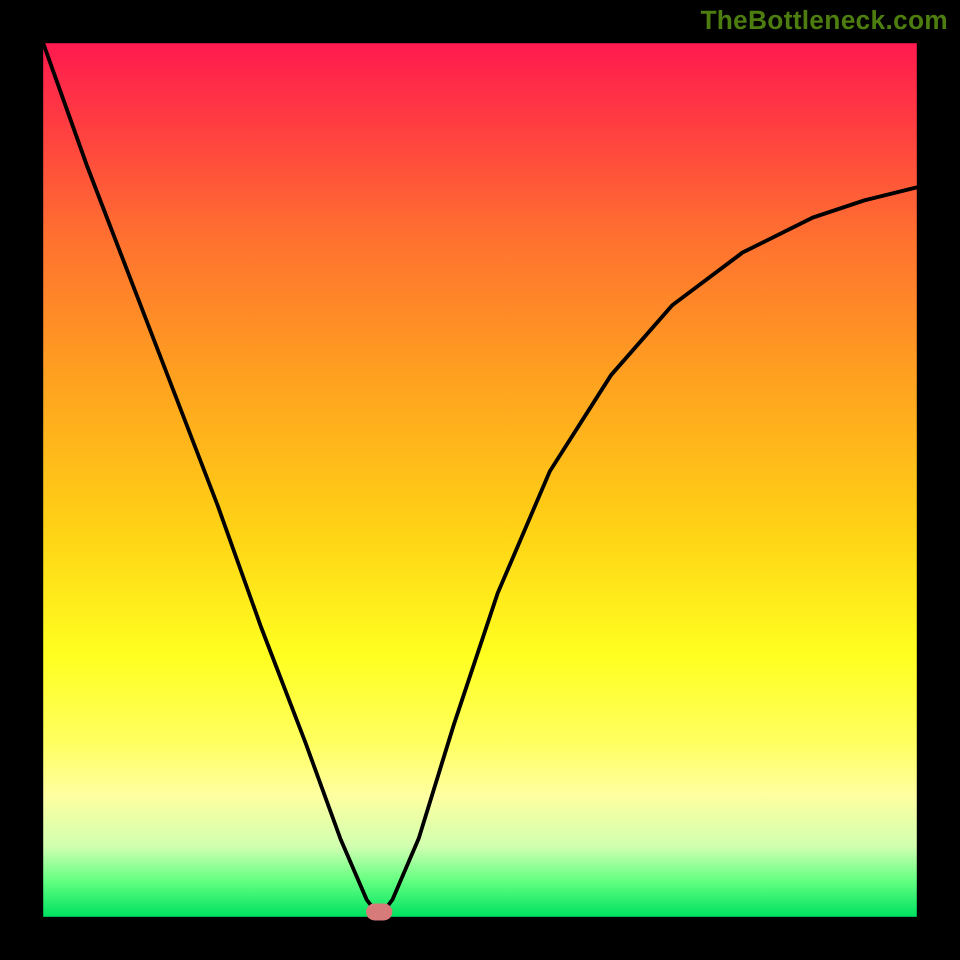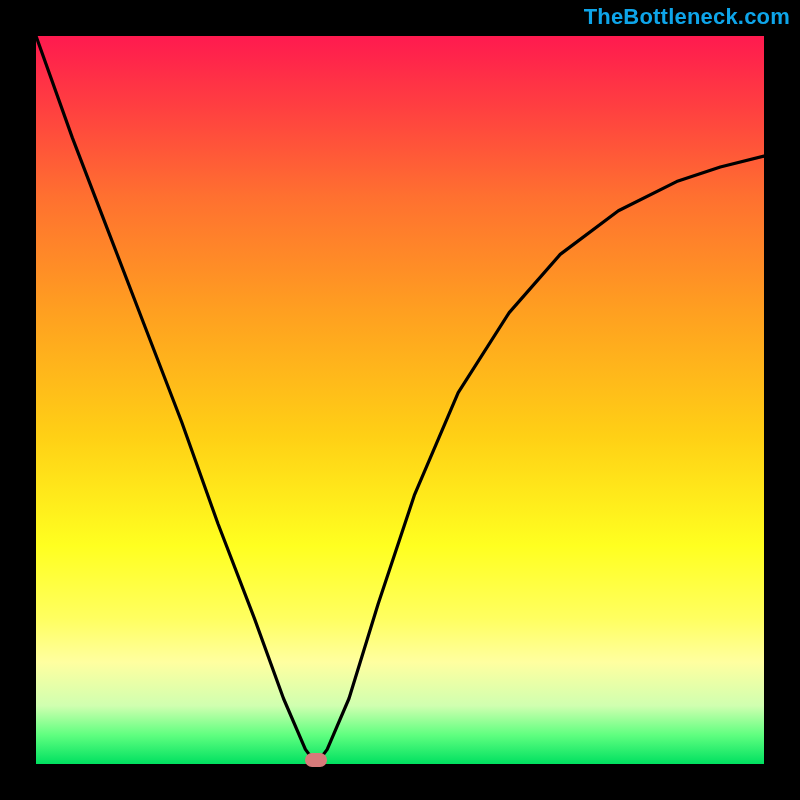--- a/index.html
+++ b/index.html
@@ -40,21 +40,21 @@
       #00e060 100%
     );
   }
   .attribution {
     position: absolute;
     top: 4px;
     right: 10px;
     font-family: Arial, Helvetica, sans-serif;
     font-size: 22px;
     font-weight: 600;
-    color: #0ea5e9;
+    color: #4d7c0f;
     letter-spacing: 0.2px;
   }
   svg.curve {
     position: absolute;
     left: 0;
     top: 0;
   }
   .marker {
     position: absolute;
     width: 22px;

